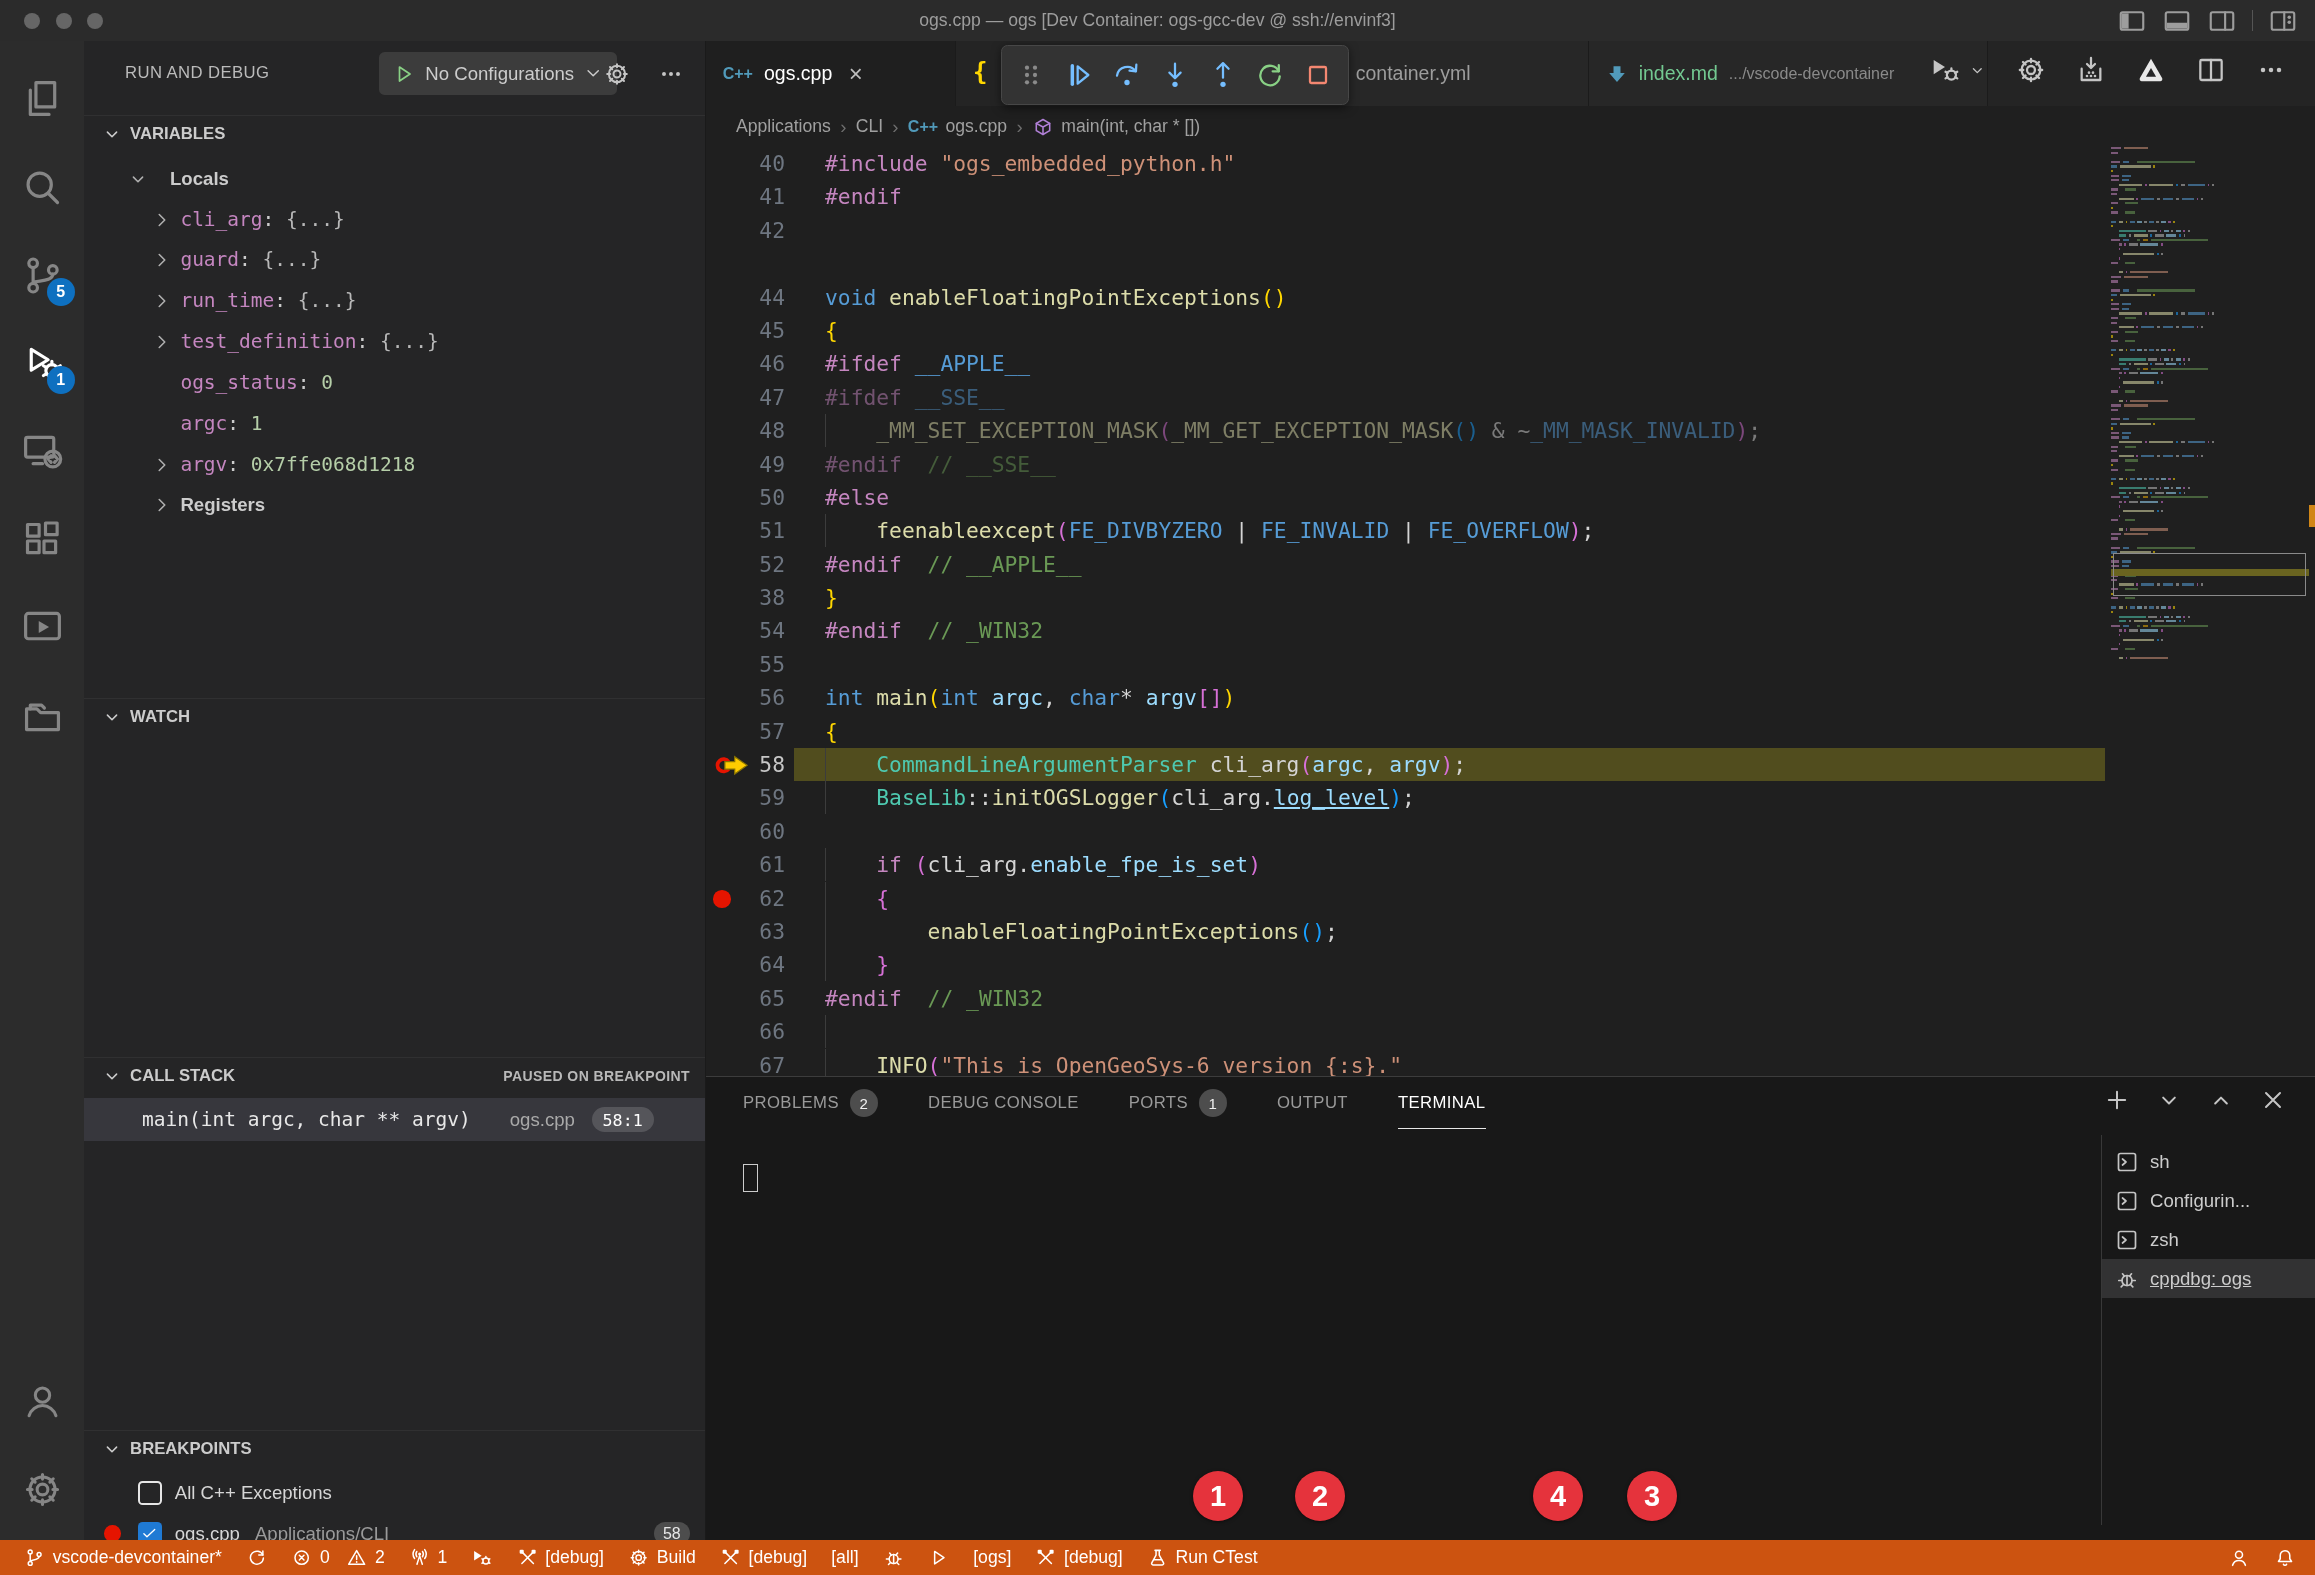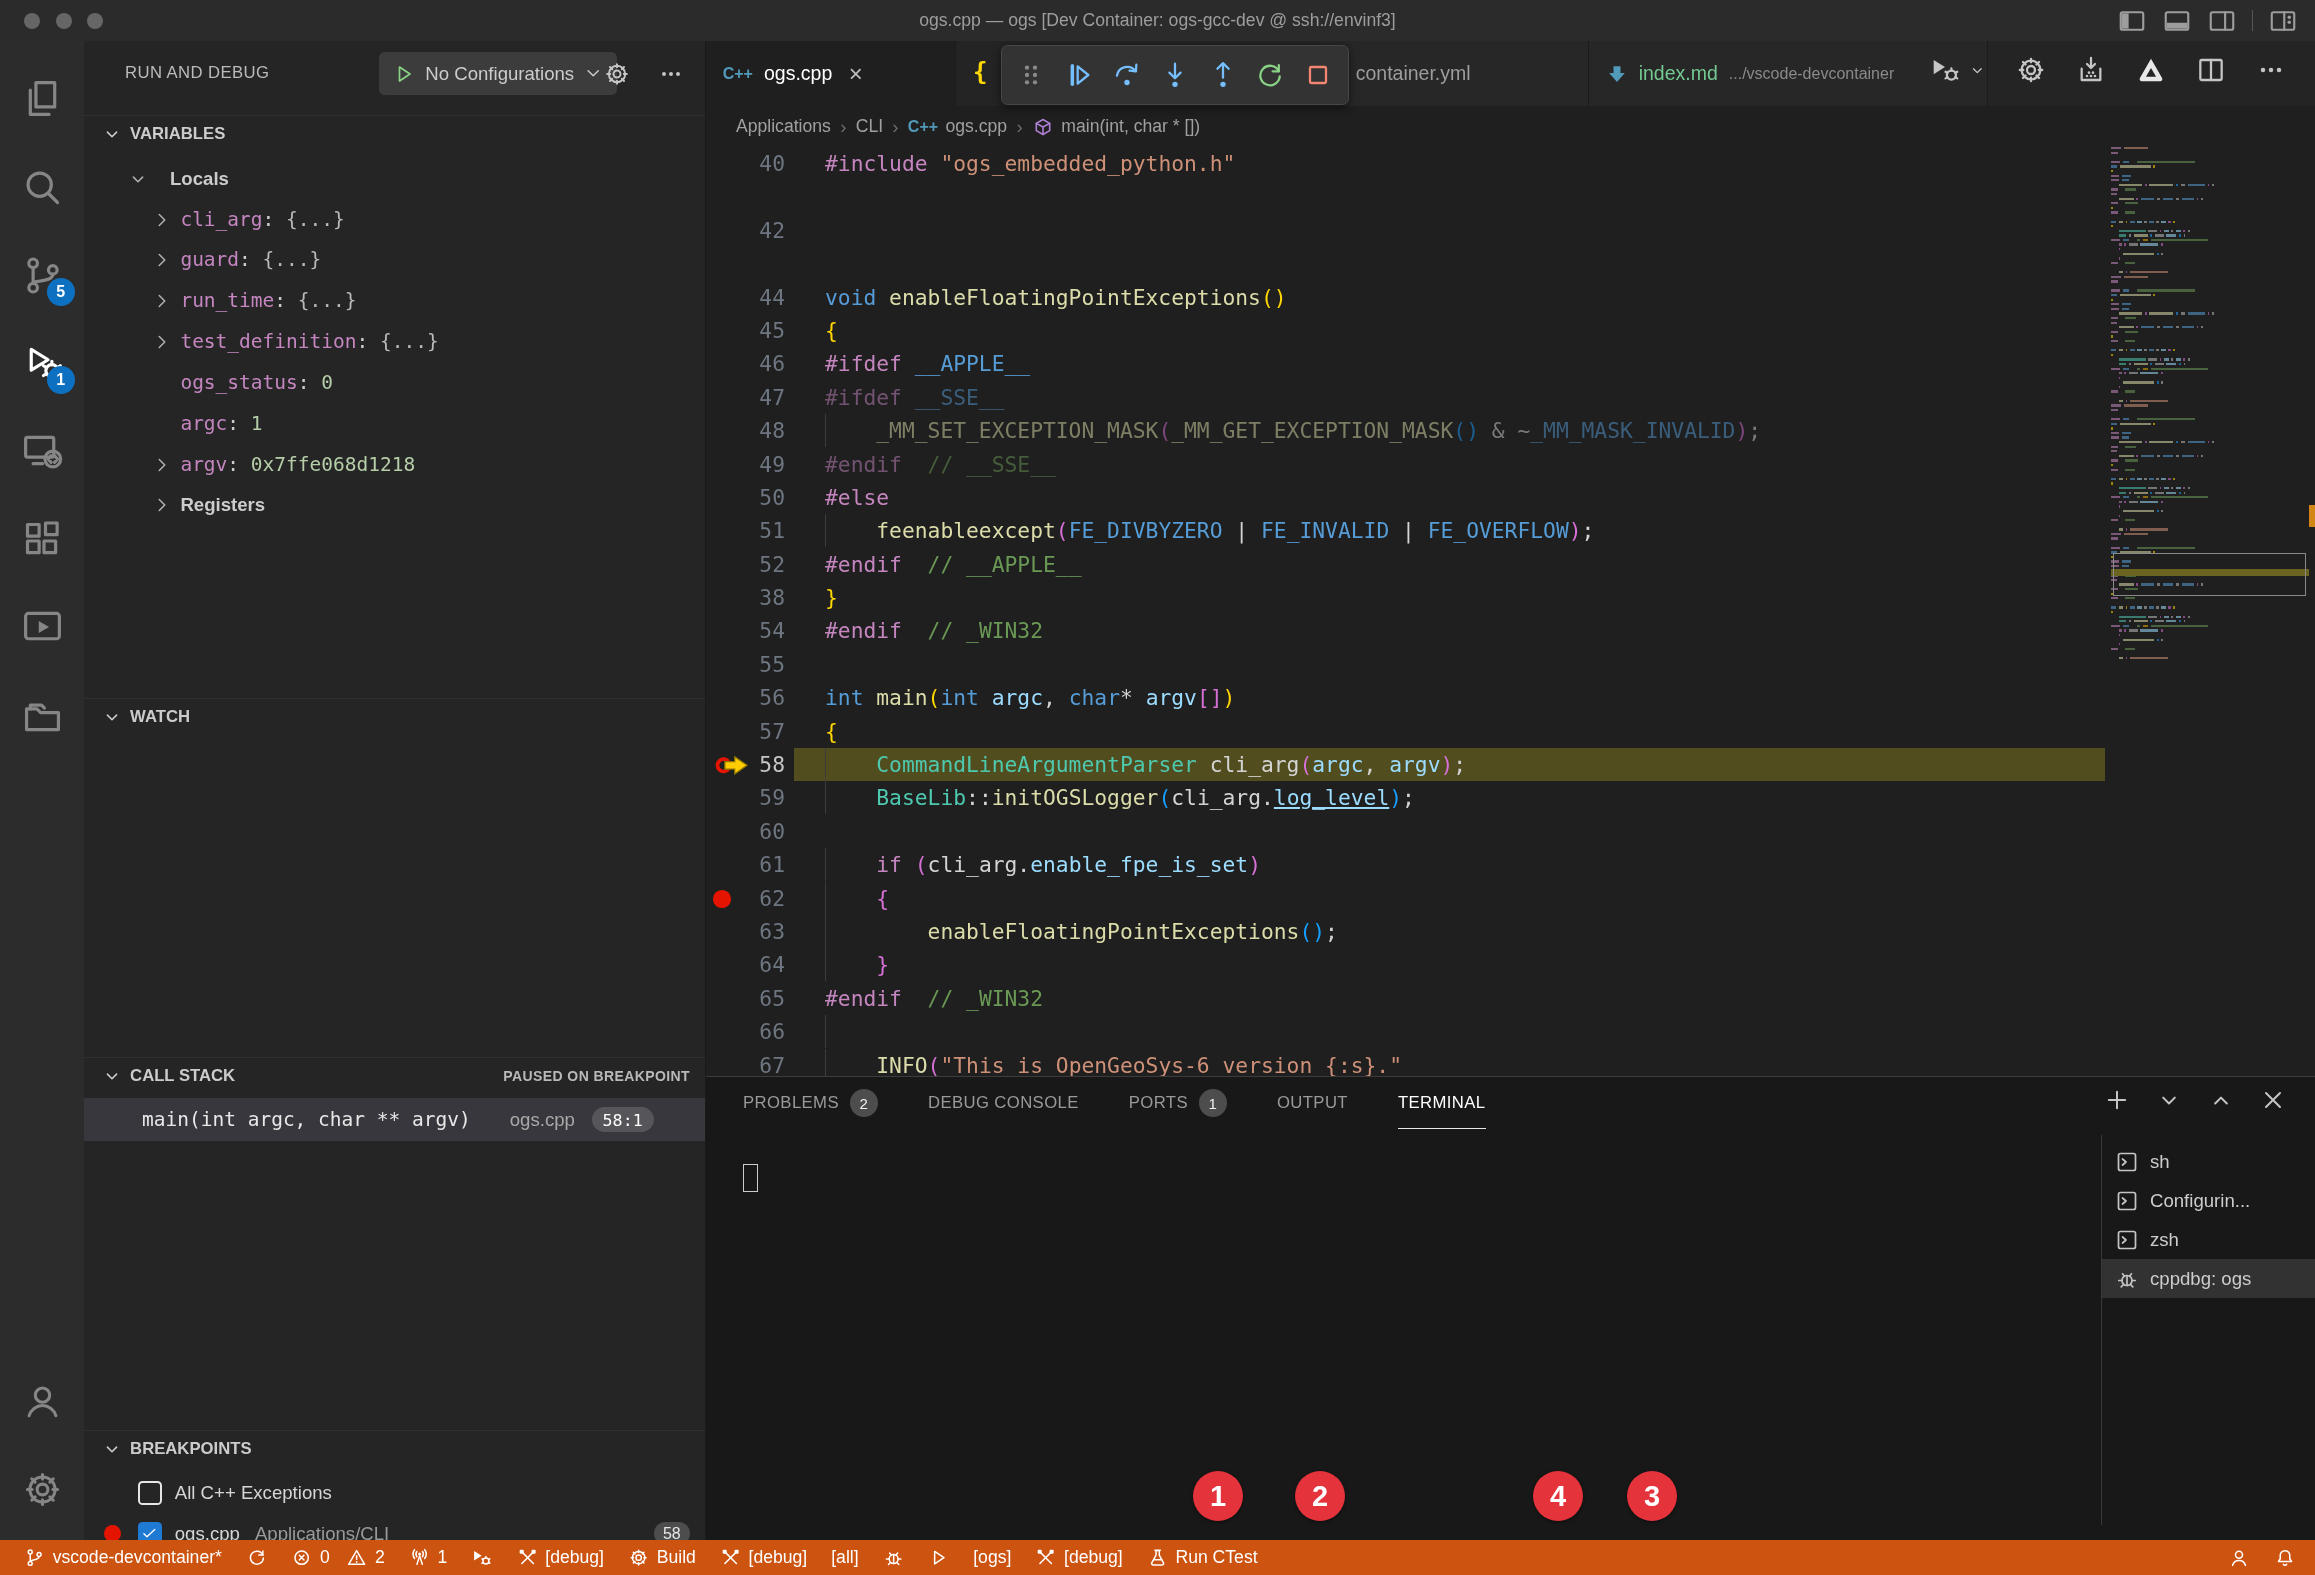--- a/index.html
+++ b/index.html
@@ -111,21 +111,21 @@
   .ptab{display:flex;align-items:center;gap:11px;height:100%;box-sizing:border-box;}
   .ptab.active{color:#ffffff;border-bottom:1.9px solid #e7e7e7;}
   .pbadge{background:#4d4d4d;color:#f0f0f0;min-width:28px;height:28px;border-radius:14px;font-size:15px;
           display:flex;align-items:center;justify-content:center;}
   .pactions{position:absolute;right:28px;top:9.3px;display:flex;gap:24px;color:#c5c5c5;}
   .pactions .icon{width:28px;height:28px;}
   .term-cursor{position:absolute;left:37px;top:87px;width:15px;height:28px;border:1.9px solid #cccccc;box-sizing:border-box;}
   .termlist{position:absolute;right:0;top:58px;width:213px;border-left:0.9px solid #383838;height:390px;}
   .trow{position:absolute;left:0;width:100%;height:39px;display:flex;align-items:center;gap:11px;padding-left:13px;
         box-sizing:border-box;font-size:18.6px;color:#cccccc;}
-  .trow.sel{background:#323233;}
+  .trow.sel{background:#323233;text-decoration:underline;}
   .trow .icon{width:24px;height:24px;color:#c5c5c5;}
   
   .statusbar{position:absolute;left:0;top:1540px;width:2315px;height:35px;background:#cc5310;color:#ffffff;
              display:flex;align-items:center;font-size:17.6px;}
   .sb-remote{height:35px;width:657px;background:#107d58;display:flex;align-items:center;gap:9.3px;
              padding-left:13px;box-sizing:border-box;flex:none;}
   .sb-remote .icon{width:22px;height:22px;}
   .st-item{display:flex;align-items:center;gap:7.4px;margin-left:24px;white-space:nowrap;}
   .st-item .icon{width:21.3px;height:21.3px;}
   .st-right{margin-left:auto;display:flex;gap:24px;margin-right:18.6px;}
@@ -595,20 +595,21 @@
               <svg viewBox="0 0 24 24">
                 <path d="M12 3.8 19.3 8v8L12 20.2 4.7 16V8z"></path>
                 <path d="M12 12 19.3 8M12 12 4.7 8M12 12v8.2"></path>
               </svg>
             </span>
             <span>main(int, char * [])</span>
           </span>
         </div>
       <div class="code" id="code">
           <div class="cline" style="top: 0px;"><span class="gnum">40</span><span class="ctext"><span class="s-pp">#include </span><span class="s-str">"ogs_embedded_python.h"</span></span></div>
+          <div class="cline" style="top: 33px;"><span class="gnum">41</span><span class="ctext"><span class="s-pp">#endif</span></span></div>
           <div class="cline" style="top: 67px;"><span class="gnum">42</span><span class="ctext"></span></div>
           <div class="cline" style="top: 134px;"><span class="gnum">44</span><span class="ctext"><span class="s-kw">void </span><span class="s-fn">enableFloatingPointExceptions</span><span class="s-bry">()</span></span></div>
           <div class="cline" style="top: 167px;"><span class="gnum">45</span><span class="ctext"><span class="s-bry">{</span></span></div>
           <div class="cline" style="top: 200px;"><span class="gnum">46</span><span class="ctext"><span class="s-pp">#ifdef </span><span class="s-mac">__APPLE__</span></span></div>
           <div class="cline dim" style="top: 234px;"><span class="gnum">47</span><span class="ctext"><span class="s-pp">#ifdef </span><span class="s-mac">__SSE__</span></span></div>
           <div class="cline dim" style="top: 267px;"><span class="guide" style="left: 119px;"></span><span class="gnum">48</span><span class="ctext"><span class="s-pl">    </span><span class="s-fn">_MM_SET_EXCEPTION_MASK</span><span class="s-brp">(</span><span class="s-fn">_MM_GET_EXCEPTION_MASK</span><span class="s-brb">()</span><span class="s-pl"> &amp; ~</span><span class="s-mac">_MM_MASK_INVALID</span><span class="s-brp">)</span><span class="s-pl">;</span></span></div>
           <div class="cline dim" style="top: 301px;"><span class="gnum">49</span><span class="ctext"><span class="s-pp">#endif</span><span class="s-pl">  </span><span class="s-com">// __SSE__</span></span></div>
           <div class="cline" style="top: 334px;"><span class="gnum">50</span><span class="ctext"><span class="s-pp">#else</span></span></div>
           <div class="cline" style="top: 367px;"><span class="guide" style="left: 119px;"></span><span class="gnum">51</span><span class="ctext"><span class="s-pl">    </span><span class="s-fn">feenableexcept</span><span class="s-brp">(</span><span class="s-mac">FE_DIVBYZERO</span><span class="s-pl"> | </span><span class="s-mac">FE_INVALID</span><span class="s-pl"> | </span><span class="s-mac">FE_OVERFLOW</span><span class="s-brp">)</span><span class="s-pl">;</span></span></div>
           <div class="cline" style="top: 401px;"><span class="gnum">52</span><span class="ctext"><span class="s-pp">#endif</span><span class="s-pl">  </span><span class="s-com">// __APPLE__</span></span></div>

